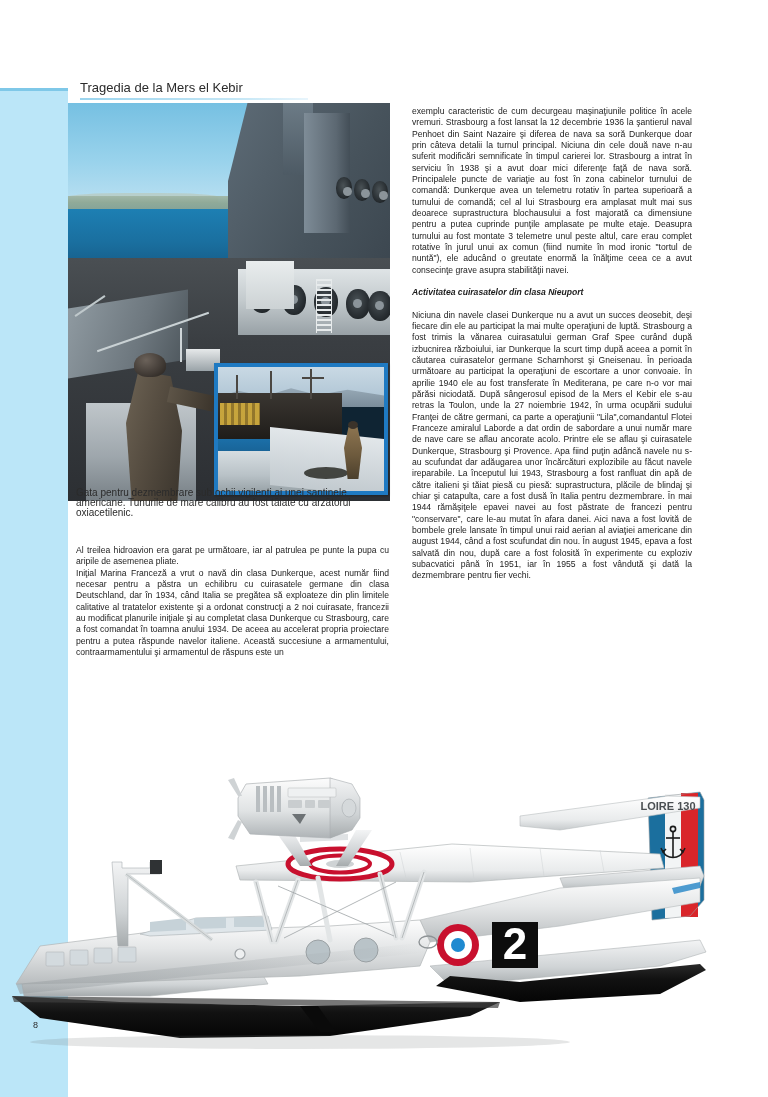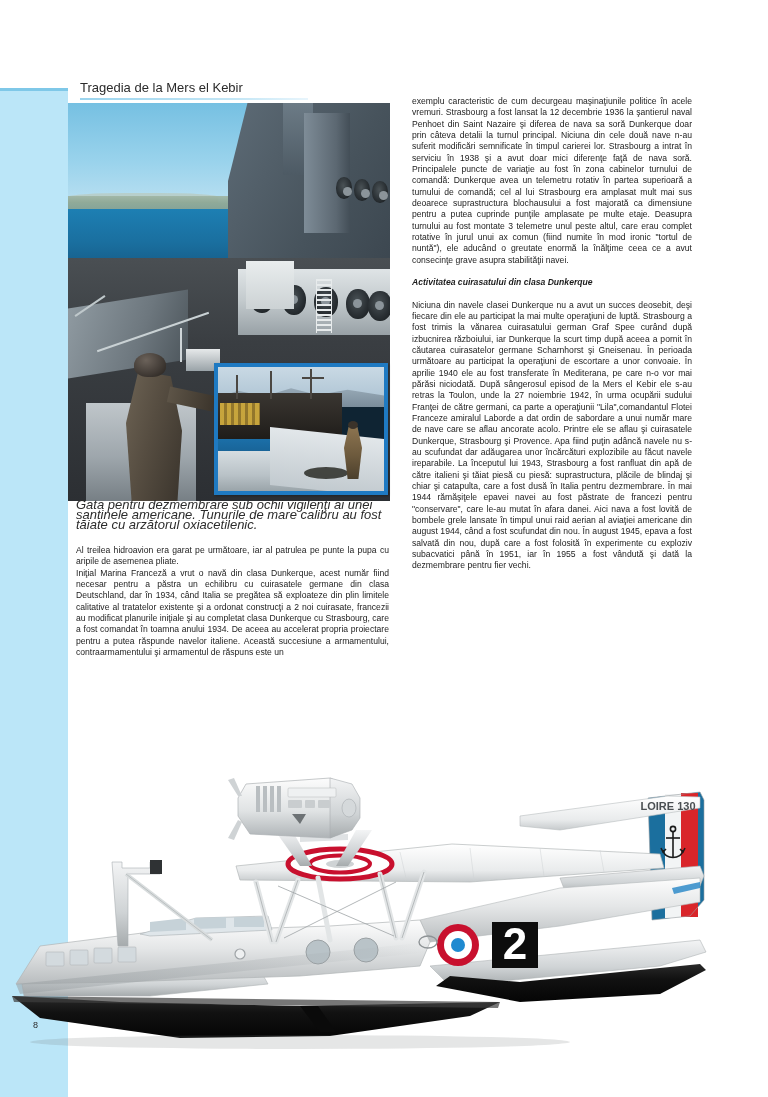--- a/index.html
+++ b/index.html
@@ -83,21 +83,21 @@
     text-align: justify;
     color: #1c1c1c;
   }
   #col-left {
     left: 76px;
     top: 545px;
     width: 313px;
   }
   #col-right {
     left: 412px;
-    top: 96px;
+    top: 106px;
     width: 280px;
   }
   .col p {
     margin: 0;
   }
   .subhead {
     font-weight: bold;
     font-style: italic;
     font-size: 8.6px;
     margin: 11px 0 11px 0 !important;
@@ -279,25 +279,24 @@
   }
   #pi-crates {
     position:absolute; left:2px; top:36px; width:40px; height:22px;
     background: repeating-linear-gradient(to right,#d8b23f 0 4px,#9e7f2c 4px 7px);
     opacity:.9;
   }
 
   
   #caption {
     position:absolute;
-    left:76px; top:500px;
+    left:76px; top:488px;
     width:320px;
-    font-size:13px;
+    font-size:10px;
     line-height:10.2px;
-    font-style: italic;
     color:#2b2b2b;
   }
 
   
   #plane {
     position:absolute;
     left:0px; top:770px;
     width:768px; height:300px;
     overflow:hidden;
   }
@@ -389,21 +388,21 @@
 
   <div id="caption">Gata pentru dezmembrare sub ochii vigilenţi ai unei santinele americane. Tunurile de mare calibru au fost tăiate cu arzătorul oxiacetilenic.</div>
 
   <div id="col-left" class="col">
     <p>Al treilea hidroavion era garat pe următoare, iar al patrulea pe punte la pupa cu aripile de asemenea pliate.</p>
     <p>Iniţial Marina Franceză a vrut  o navă din clasa Dunkerque, acest număr fiind necesar pentru a păstra un echilibru cu cuirasatele germane din clasa Deutschland, dar în 1934, când Italia se pregătea să exploateze din plin limitele calitative al tratatelor existente şi a ordonat construcţi a 2 noi cuirasate, francezii au modificat planurile iniţiale şi au completat clasa Dunkerque cu Strasbourg, care a fost comandat în toamna anului 1934. De aceea au accelerat propria proiectare pentru a putea răspunde navelor italiene. Această succesiune a armamentului, contraarmamentului şi armamentul de răspuns este un</p>
   </div>
 
   <div id="col-right" class="col">
     <p>exemplu caracteristic de cum decurgeau maşinaţiunile politice în acele vremuri. Strasbourg a fost lansat la 12 decembrie 1936 la şantierul naval Penhoet din Saint Nazaire şi diferea de nava sa soră Dunkerque doar prin câteva detalii la turnul principal. Niciuna din cele două nave n-au suferit modificări semnificate în timpul carierei lor. Strasbourg a intrat în serviciu în 1938 şi a avut doar mici diferenţe faţă de nava soră. Principalele puncte de variaţie au fost în zona cabinelor turnului de comandă: Dunkerque avea un telemetru rotativ în partea superioară a turnului de comandă; cel al lui Strasbourg era amplasat mult mai sus deoarece suprastructura blochausului a fost majorată ca dimensiune pentru a putea cuprinde punţile amplasate pe multe etaje. Deasupra turnului au fost montate 3 telemetre unul peste altul, care erau complet rotative în jurul unui ax comun (fiind numite în mod ironic "tortul de nuntă"), ele aducând o greutate enormă la înălţime ceea ce a avut consecinţe grave asupra stabilităţii navei.</p>
-    <p class="subhead">Activitatea cuirasatului din clasa Dunkerque</p>
+    <p class="subhead">Activitatea cuirasatelor din clasa Nieuport</p>
     <p>Niciuna din navele clasei Dunkerque nu a avut un succes deosebit, deşi fiecare din ele au participat la mai multe operaţiuni de luptă. Strasbourg a fost trimis la vănarea cuirasatului german Graf Spee curând după izbucnirea războiului, iar Dunkerque la scurt timp după aceea a pornit în căutarea cuirasatelor germane Scharnhorst şi Gneisenau. În perioada următoare au participat la operaţiuni de escortare a unor convoaie. În aprilie 1940 ele au fost transferate în Mediterana, pe care n-o vor mai părăsi niciodată. După sângerosul episod de la Mers el Kebir ele s-au retras la Toulon, unde la 27 noiembrie 1942, în urma ocupării sudului Franţei de către germani, ca parte a operaţiunii "Lila",comandantul Flotei Franceze amiralul Laborde a dat ordin de sabordare a unui număr mare de nave care se aflau ancorate acolo. Printre ele se aflau şi cuirasatele Dunkerque, Strasbourg şi Provence. Apa fiind puţin adâncă navele nu s-au scufundat dar adăugarea unor încărcături explozibile au făcut navele ireparabile. La începutul lui 1943, Strasbourg a fost ranfluat din apă de către italieni şi tăiat piesă cu piesă: suprastructura, plăcile de blindaj şi chiar şi catapulta, care a fost dusă în Italia pentru dezmembrare. În mai 1944 rămăşiţele epavei navei au fost păstrate de francezi pentru "conservare", care le-au mutat în afara danei. Aici nava a fost lovită de bombele grele lansate în timpul unui raid aerian al aviaţiei americane din august 1944, când a fost scufundat din nou. În august 1945, epava a fost salvată din nou, după care a fost folosită în experimente cu exploziv subacvatici până în 1951, iar în 1955 a fost vândută şi dată la dezmembrare pentru fier vechi.</p>
   </div>
 
   <div id="plane">
     <svg width="768" height="300" viewBox="0 0 768 300" xmlns="http://www.w3.org/2000/svg">
       <defs>
         <linearGradient id="metalV" x1="0" y1="0" x2="0" y2="1">
           <stop offset="0%" stop-color="#fdfdfd"></stop>
           <stop offset="45%" stop-color="#e4e6e7"></stop>
           <stop offset="100%" stop-color="#b9bdbf"></stop>

